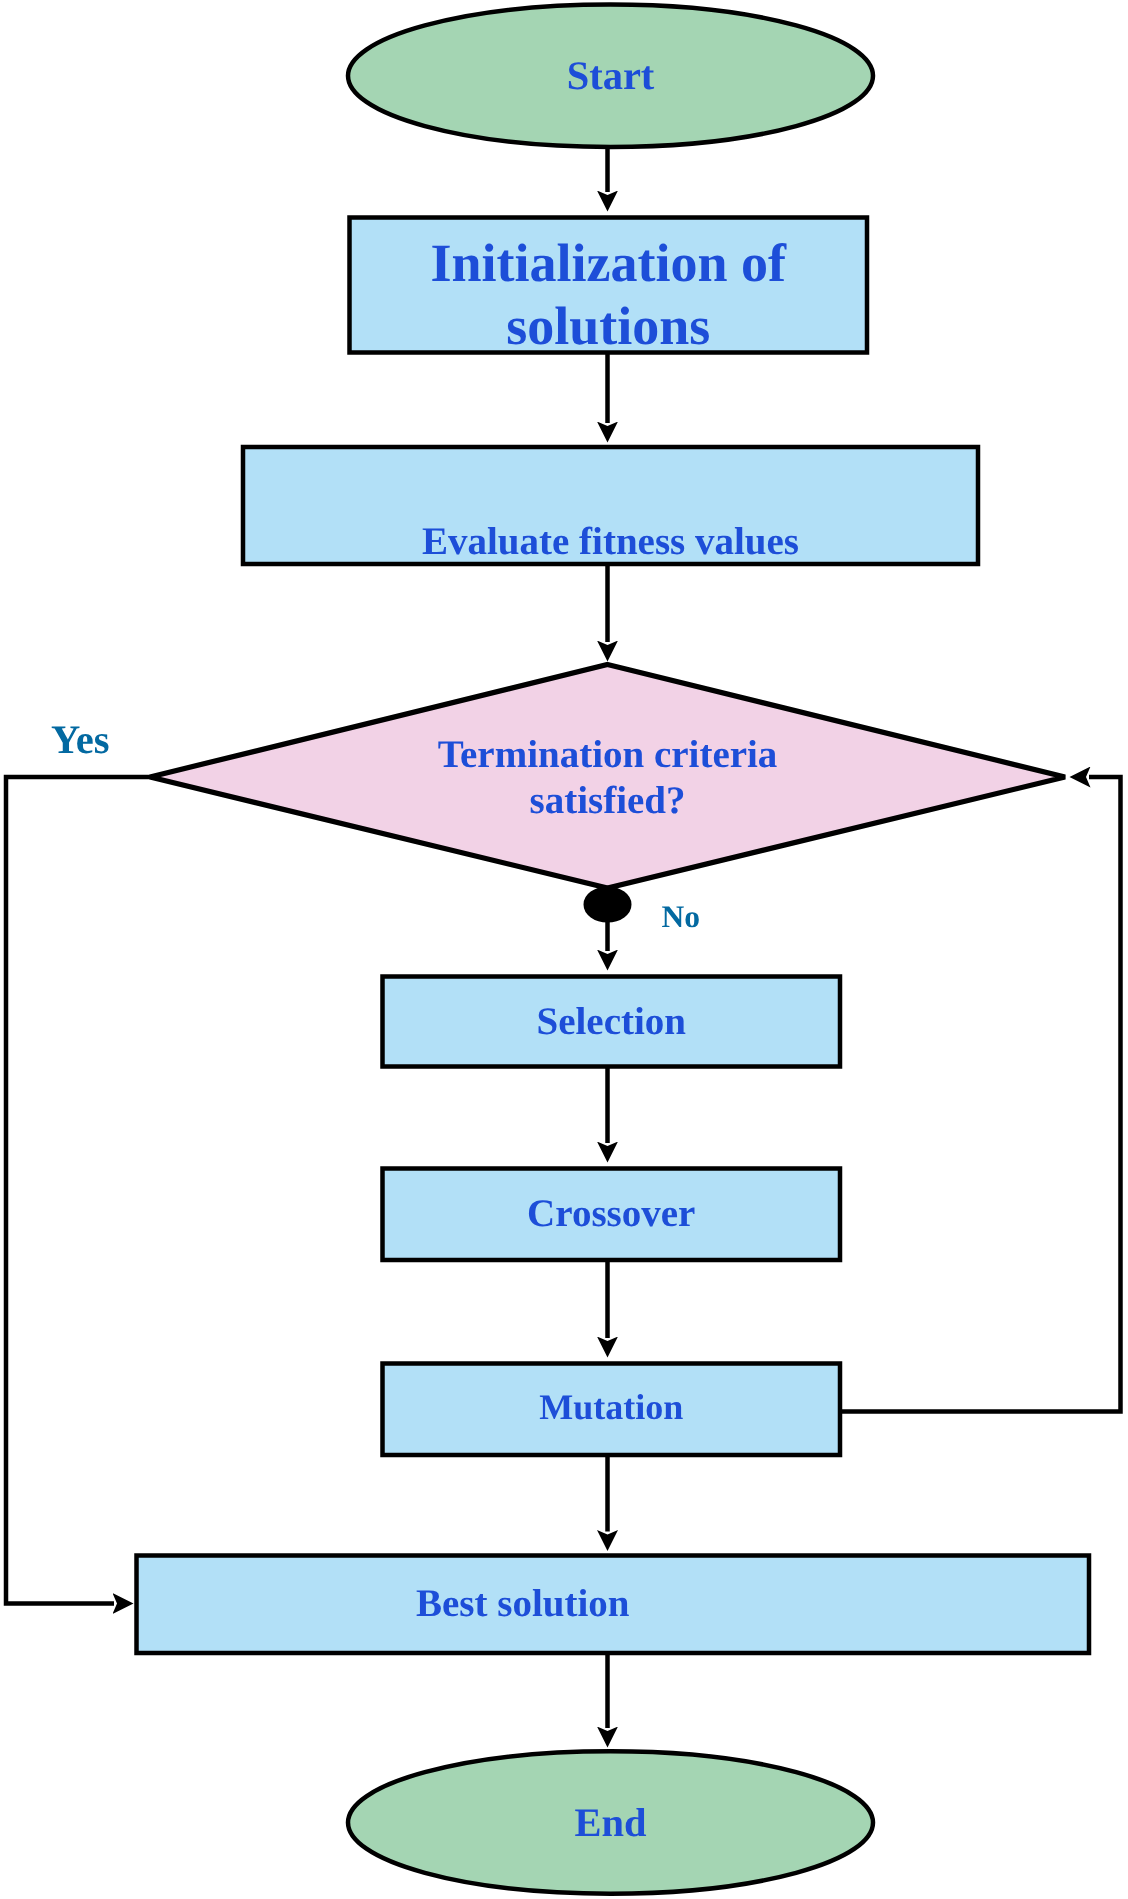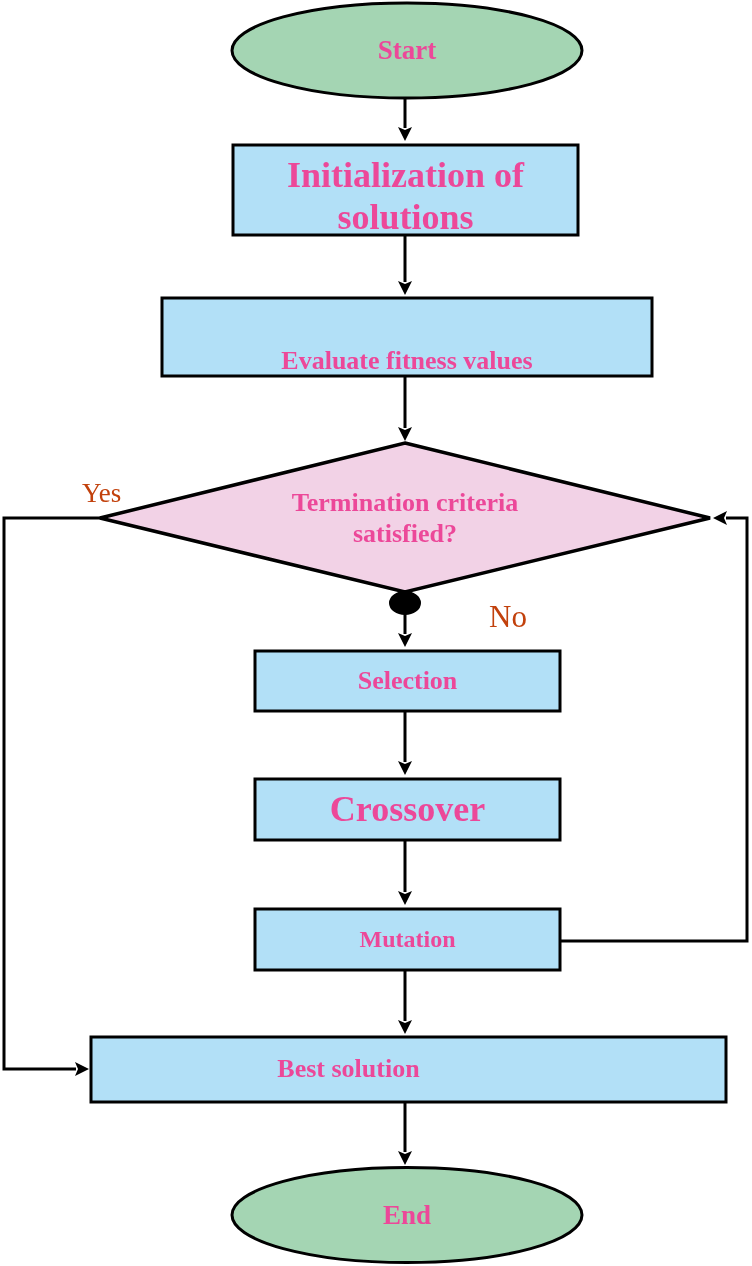--- a/index.html
+++ b/index.html
@@ -27,47 +27,46 @@
     display: block;
   }
   .node-label {
     position: absolute;
     display: flex;
     align-items: center;
     justify-content: center;
     text-align: center;
     font-family: "Liberation Serif", "DejaVu Serif", serif;
     font-weight: bold;
-    color: #ec4899;
+    color: #1d4ed8;
     line-height: 1.16;
     pointer-events: none;
     white-space: pre-line;
   }
   .edge-label {
     position: absolute;
     font-family: "Liberation Serif", "DejaVu Serif", serif;
-    font-weight: normal;
-    color: #c2410c;
+    font-weight: bold;
+    color: #0369a1;
     line-height: 1;
     white-space: nowrap;
-    margin-left: 48px;
   }
   
   #label-start      { left: 232px; top: 3px;    width: 350px; height: 95px;  font-size: 27px; }
   #label-init       { left: 233px; top: 145px;  width: 345px; height: 104px;  font-size: 36px; }
   #label-evaluate   { left: 162px; top: 298px;  width: 490px; height: 78px;  font-size: 26px; margin-top: 24px; }
   #label-termination{ left: 185px; top: 444px;  width: 440px; height: 149px; font-size: 26px; }
   #label-selection  { left: 255px; top: 651px;  width: 305px; height: 60px;  font-size: 26px; }
-  #label-crossover  { left: 255px; top: 779px;  width: 305px; height: 61px;  font-size: 36px; }
+  #label-crossover  { left: 255px; top: 779px;  width: 305px; height: 61px;  font-size: 26px; }
   #label-mutation   { left: 255px; top: 909px;  width: 305px; height: 61px;  font-size: 24px; }
   #label-best       { left: 91px;  top: 1037px; width: 515px; height: 65px;  font-size: 26px; }
   #label-end        { left: 232px; top: 1168px; width: 350px; height: 95px;  font-size: 27px; }
   
   #label-yes { left: 34px;  top: 480px; font-size: 27px; }
-  #label-no  { left: 441px; top: 601px; font-size: 31px; text-align: center; }
+  #label-no  { left: 441px; top: 601px; font-size: 21px; text-align: center; }
 </style>
 </head>
 <body>
 
 <div id="flowchart-root">
 
   <svg id="flow-svg" viewBox="0 0 752 1266" xmlns="http://www.w3.org/2000/svg">
     <defs>
       <marker id="arrow-down" markerWidth="16" markerHeight="14" refX="1" refY="7" orient="auto" markerUnits="userSpaceOnUse">
         <path d="M0,0 L14,7 L0,14 L3,7 Z" fill="#000000"></path>

